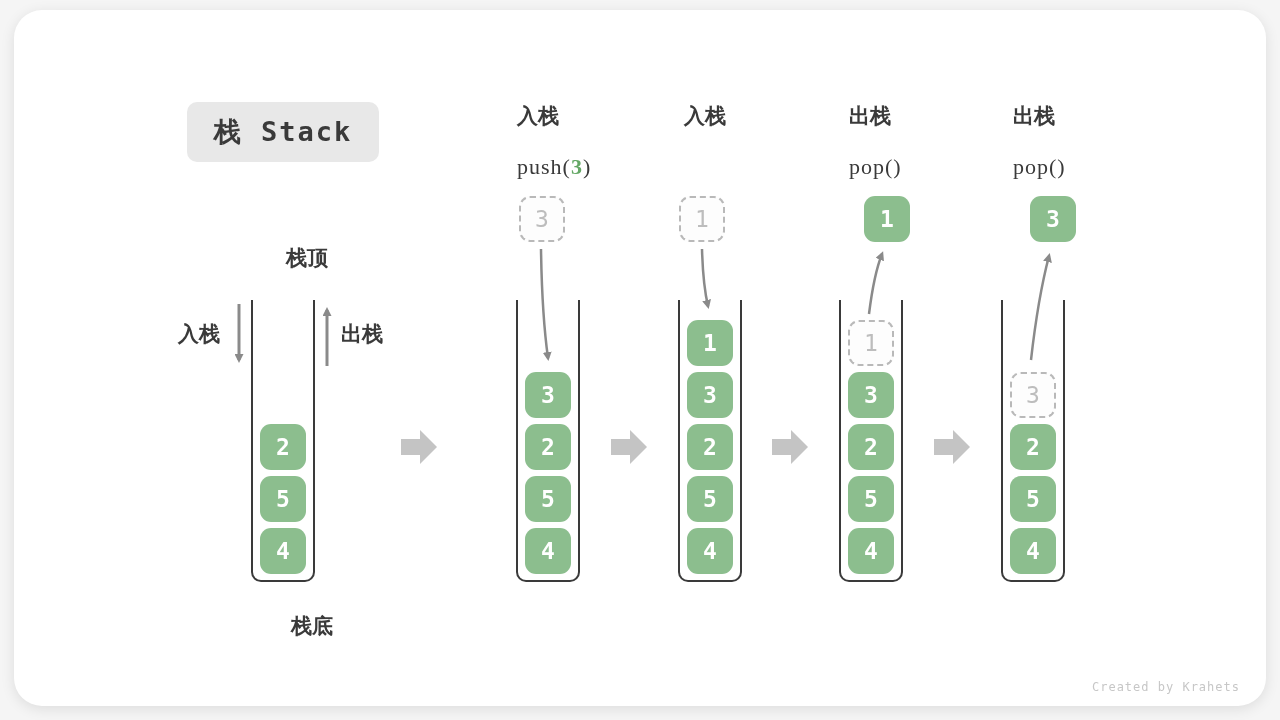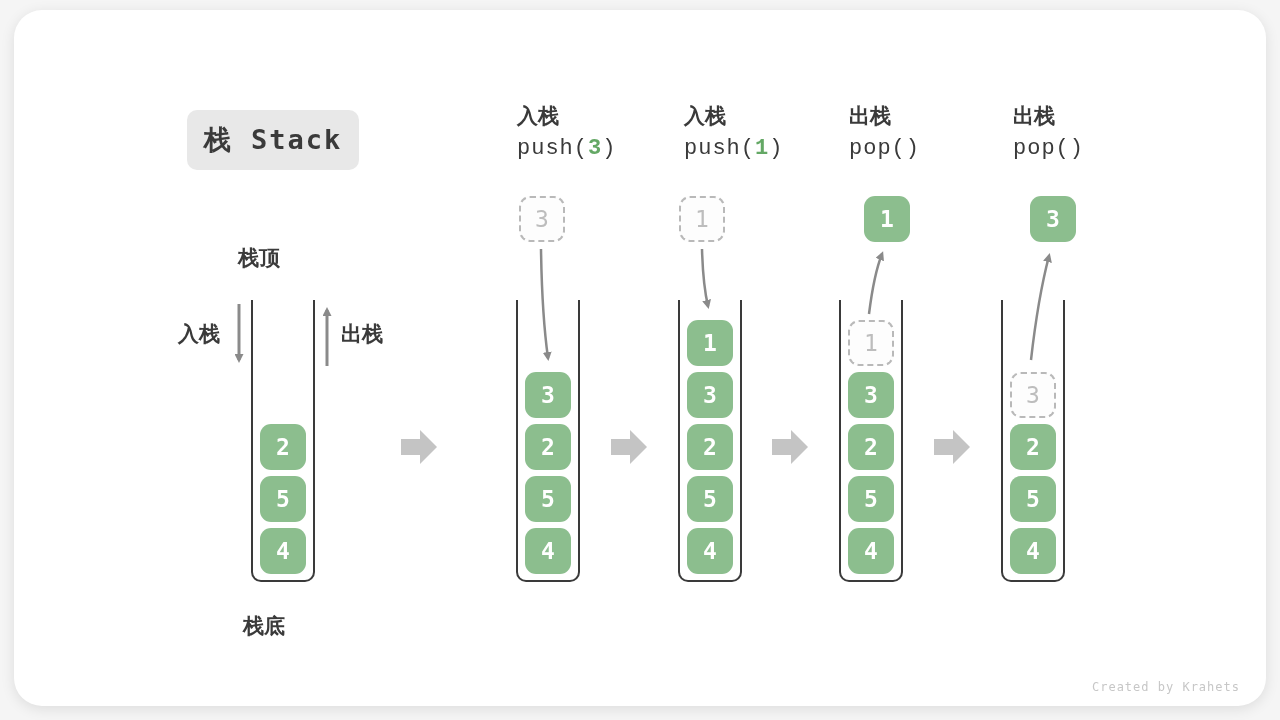--- a/index.html
+++ b/index.html
@@ -14,41 +14,41 @@
     position: absolute;
     left: 14px; top: 10px;
     width: 1252px; height: 696px;
     background: #ffffff;
     border-radius: 28px;
     box-shadow: 0 3px 14px rgba(0,0,0,0.10);
   }
   .abs { position: absolute; }
 
   .title-box {
-    left: 187px; top: 110px;
-    width: 172px; height: 60px;
+    left: 187px; top: 102px;
+    width: 192px; height: 60px;
     background: #e8e8e8;
     border-radius: 10px;
     display: flex; align-items: center; justify-content: center;
   }
   .title-text {
     font-family: "DejaVu Sans Mono", "Liberation Mono", monospace;
     font-size: 27px; font-weight: 700;
     color: #3a3a3a;
     letter-spacing: 2px;
   }
 
   .step-header { top: 106px; width: 160px; }
   .op-cn {
     font-size: 21px; font-weight: 700; color: #3a3a3a;
     line-height: 1.0;
   }
   .op-code {
-    margin-top: 9px;
-    font-family: Liberation Mono, monospace;
+    margin-top: 27px;
+    font-family: Liberation Serif, serif;
     font-size: 22px; color: #3a3a3a;
     letter-spacing: 1px;
   }
   .op-code .arg { color: #64a865; font-weight: 700; }
 
   .stack-container {
     top: 300px;
     width: 64px; height: 282px;
     border: 2px solid #3a3a3a;
     border-top: none;
@@ -69,21 +69,21 @@
     background: #fdfdfd;
     border: 2px dashed #b9b9b9;
     color: #bdbdbd;
     font-weight: 400;
   }
 
   .side-label, .pos-label {
     font-size: 21px; font-weight: 700; color: #3a3a3a;
     white-space: nowrap;
   }
-  .pos-label { width: 90px; text-align: left; }
+  .pos-label { width: 90px; text-align: right; }
 
   .watermark {
     right: 40px; bottom: 26px;
     font-family: "DejaVu Sans Mono", "Liberation Mono", monospace;
     font-size: 12px;
     color: #c7c7c7;
     letter-spacing: 1px;
   }
   svg.overlay {
     position: absolute; left: 0; top: 0;
@@ -99,21 +99,20 @@
 <div class="abs title-box">
   <span class="title-text">栈 Stack</span>
 </div>
 
 <div class="abs step-header" style="left:517px">
   <div class="op-cn">入栈</div>
   <div class="op-code"><span>push(</span><span class="arg">3</span><span>)</span></div>
 </div>
 <div class="abs step-header" style="left:684px">
   <div class="op-cn">入栈</div>
-  <div class="op-code"><span>push(</span><span class="arg">1</span><span>)</span></div>
 </div>
 <div class="abs step-header" style="left:849px">
   <div class="op-cn">出栈</div>
   <div class="op-code"><span>pop()</span><span class="arg"></span><span></span></div>
 </div>
 <div class="abs step-header" style="left:1013px">
   <div class="op-cn">出栈</div>
   <div class="op-code"><span>pop()</span><span class="arg"></span><span></span></div>
 </div>
 

